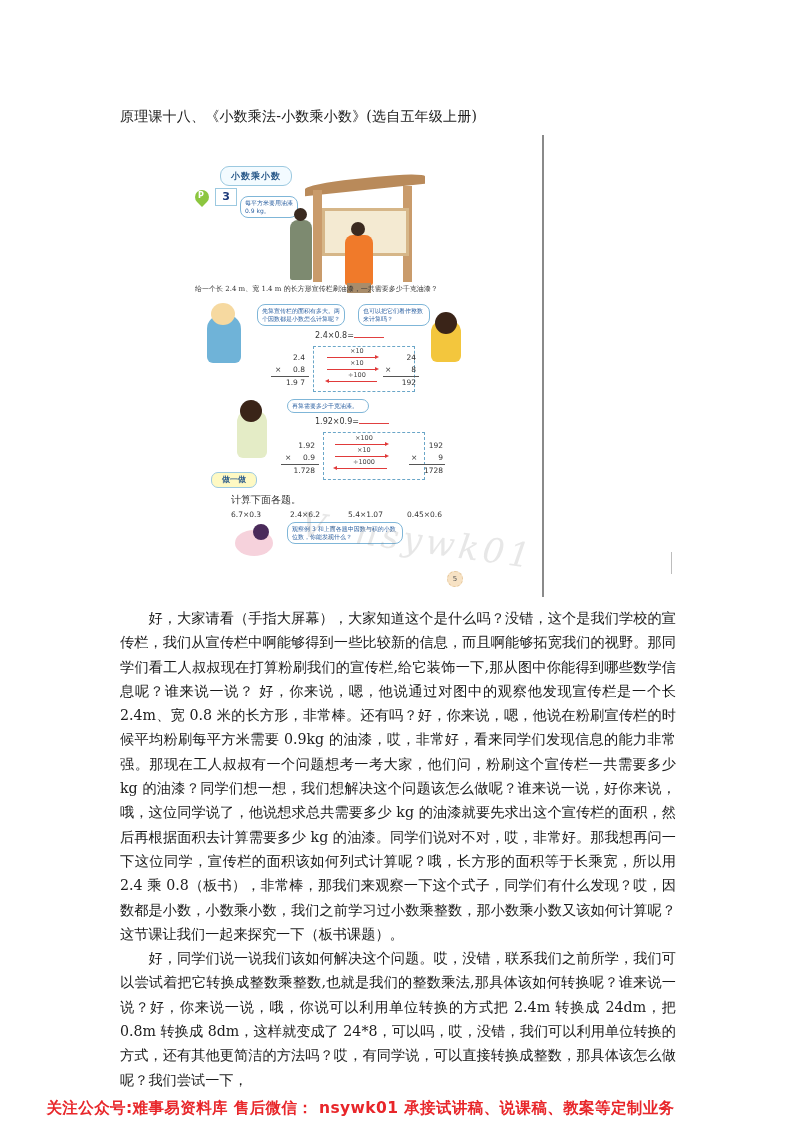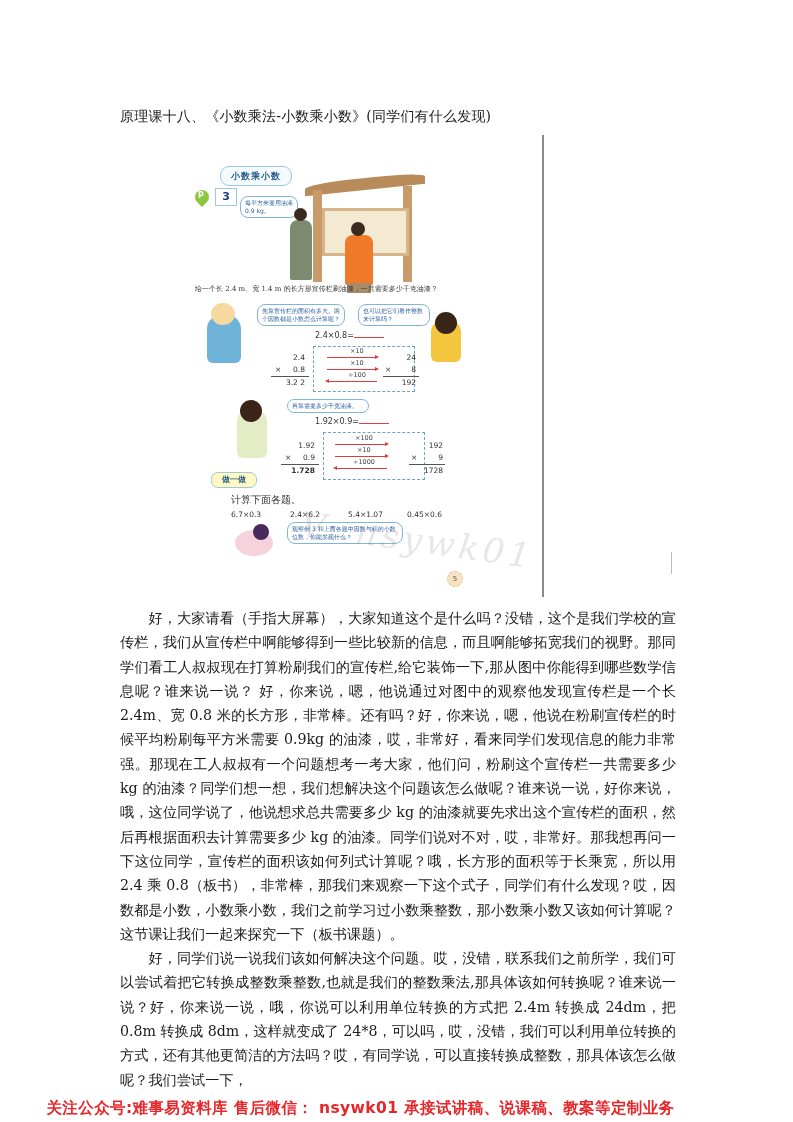--- a/index.html
+++ b/index.html
@@ -63,21 +63,21 @@
           text-align:justify; font-family:"DejaVu Serif","Liberation Serif",serif; }
   .body p { margin:0; }
   .body p.ind { text-indent:2em; }
 
   .footer { position:absolute; left:0; top:1098px; width:721px; text-align:center; color:#e8262a;
             font-family:"DejaVu Sans","Liberation Sans",sans-serif; font-weight:bold; font-size:15.5px; letter-spacing:0.4px; white-space:nowrap; }
 </style>
 </head>
 <body>
 
-<div class="title">原理课十八、《小数乘法-小数乘小数》(同学们有什么发现)</div>
+<div class="title">原理课十八、《小数乘法-小数乘小数》(选自五年级上册)</div>
 
 <div class="vline"></div>
 <div class="vmark"></div>
 
 <div class="fig">
   <div class="banner">小数乘小数</div>
   <div class="pin"></div>
   <div class="pin-lbl">P</div>
   <div class="exnum">3</div>
   <div class="bubble" style="left:45px;top:36px;width:48px;">每平方米要用油漆 0.9 kg。</div>
@@ -105,21 +105,21 @@
 
   <div class="bubble" style="left:62px;top:144px;width:78px;">先算宣传栏的面积有多大。两个因数都是小数怎么计算呢？</div>
   <div class="bubble" style="left:163px;top:144px;width:62px;">也可以把它们看作整数来计算吗？</div>
 
   <div class="eq" style="left:120px;top:171px;"><span>2.4×0.8=</span><span class="blank"></span></div>
 
   <div class="num" style="left:70px;top:193px;width:40px;">2.4</div>
   <div class="num" style="left:80px;top:205px;width:10px;text-align:left;">×</div>
   <div class="num" style="left:70px;top:205px;width:40px;">0.8</div>
   <div class="hr" style="left:76px;top:216px;width:38px;"></div>
-  <div class="num" style="left:70px;top:218px;width:40px;">3.2 2</div>
+  <div class="num" style="left:70px;top:218px;width:40px;">1.9 7</div>
   <div class="dbox" style="left:118px;top:186px;width:100px;height:44px;"></div>
   <div class="alb" style="left:155px;top:187px;">×10</div>
   <div class="arr r" style="left:132px;top:197px;width:50px;"></div>
   <div class="alb" style="left:155px;top:199px;">×10</div>
   <div class="arr r" style="left:132px;top:209px;width:50px;"></div>
   <div class="alb" style="left:153px;top:211px;">÷100</div>
   <div class="arr l" style="left:132px;top:221px;width:50px;"></div>
   <div class="num" style="left:185px;top:193px;width:36px;">24</div>
   <div class="num" style="left:190px;top:205px;width:10px;text-align:left;">×</div>
   <div class="num" style="left:185px;top:205px;width:36px;">8</div>
@@ -129,21 +129,21 @@
   <div class="kid" style="left:42px;top:250px;width:30px;height:48px;background:#e4ecc6;border-radius:12px 12px 6px 6px;"></div>
   <div class="kid" style="left:45px;top:240px;width:22px;height:22px;background:#3a2418;"></div>
   <div class="bubble" style="left:92px;top:239px;width:72px;white-space:nowrap;">再算需要多少千克油漆。</div>
 
   <div class="eq" style="left:120px;top:257px;"><span>1.92×0.9=</span><span class="blank"></span></div>
 
   <div class="num" style="left:80px;top:281px;width:40px;">1.92</div>
   <div class="num" style="left:90px;top:293px;width:10px;text-align:left;">×</div>
   <div class="num" style="left:80px;top:293px;width:40px;">0.9</div>
   <div class="hr" style="left:86px;top:304px;width:38px;"></div>
-  <div class="num" style="left:80px;top:306px;width:40px;font-weight:bold;">1.728</div>
+  <div class="num" style="left:80px;top:306px;width:40px;">1.728</div>
   <div class="dbox" style="left:128px;top:272px;width:100px;height:46px;"></div>
   <div class="alb" style="left:160px;top:274px;">×100</div>
   <div class="arr r" style="left:140px;top:284px;width:52px;"></div>
   <div class="alb" style="left:162px;top:286px;">×10</div>
   <div class="arr r" style="left:140px;top:296px;width:52px;"></div>
   <div class="alb" style="left:158px;top:298px;">÷1000</div>
   <div class="arr l" style="left:140px;top:308px;width:52px;"></div>
   <div class="num" style="left:212px;top:281px;width:36px;">192</div>
   <div class="num" style="left:216px;top:293px;width:10px;text-align:left;">×</div>
   <div class="num" style="left:212px;top:293px;width:36px;">9</div>

